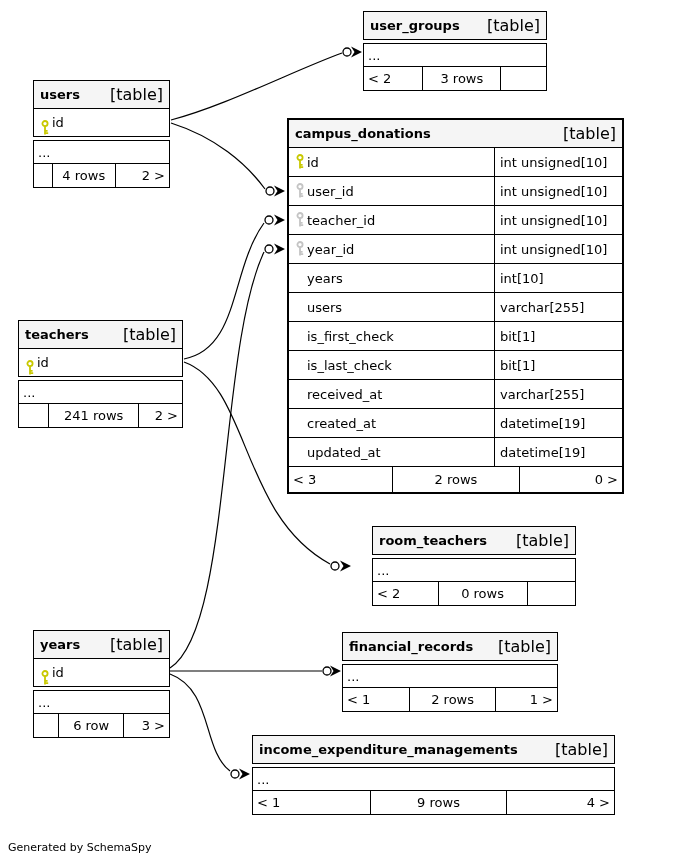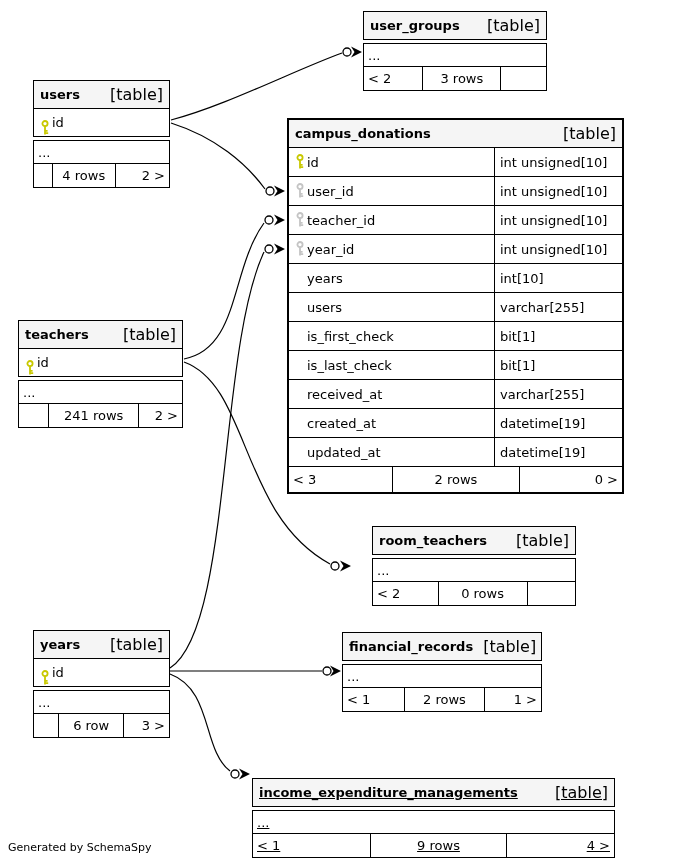--- a/index.html
+++ b/index.html
@@ -40,23 +40,23 @@
   .t-user_groups .fl{width:32%;} .t-user_groups .fc{width:43%;} .t-user_groups .fr{width:25%;}
   .t-campus{left:287px;top:118px;width:337px;}
   .t-campus .fl{width:31%;} .t-campus .fc{width:38%;} .t-campus .fr{width:31%;}
   .t-campus .ftr{height:26px;}
   .t-teachers{left:18px;top:320px;width:165px;}
   .t-teachers .fl{width:18%;} .t-teachers .fc{width:55%;} .t-teachers .fr{width:27%;}
   .t-room{left:352px;top:526px;width:204px;margin-left:20px;}
   .t-room .fl{width:32%;} .t-room .fc{width:44%;} .t-room .fr{width:24%;}
   .t-years{left:33px;top:630px;width:137px;}
   .t-years .fl{width:18%;} .t-years .fc{width:48%;} .t-years .fr{width:34%;}
-  .t-fin{left:342px;top:632px;width:200px;}
+  .t-fin{left:342px;top:632px;width:216px;}
   .t-fin .fl{width:31%;} .t-fin .fc{width:40%;} .t-fin .fr{width:29%;}
-  .t-inc{left:252px;top:778px;width:363px;text-decoration:underline;}
+  .t-inc{left:252px;top:735px;width:363px;}
   .t-inc .fl{width:32.5%;} .t-inc .fc{width:37.5%;} .t-inc .fr{width:30%;}
   
   #wires{position:absolute;left:0;top:0;z-index:3;pointer-events:none;}
   #wires path{fill:none;stroke:#000;stroke-width:1.2;}
   #wires circle{fill:#fff;stroke:#000;stroke-width:1.3;}
   #wires polygon{fill:#000;stroke:none;}
   
   .gen-note{position:absolute;left:8px;top:841px;font-size:11px;z-index:2;}
 </style>
 </head>

